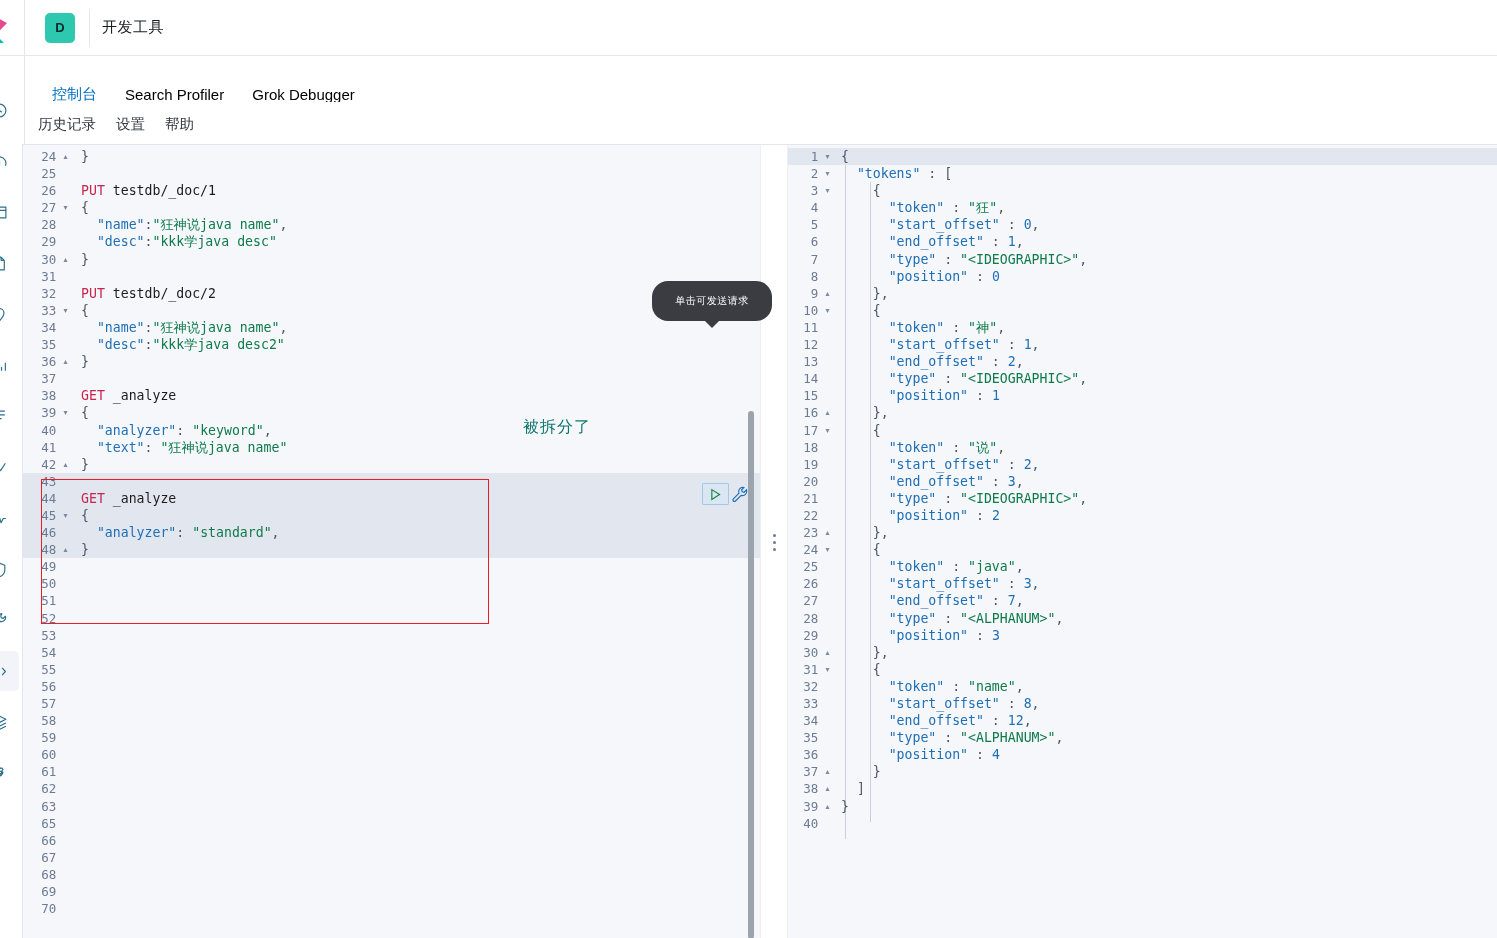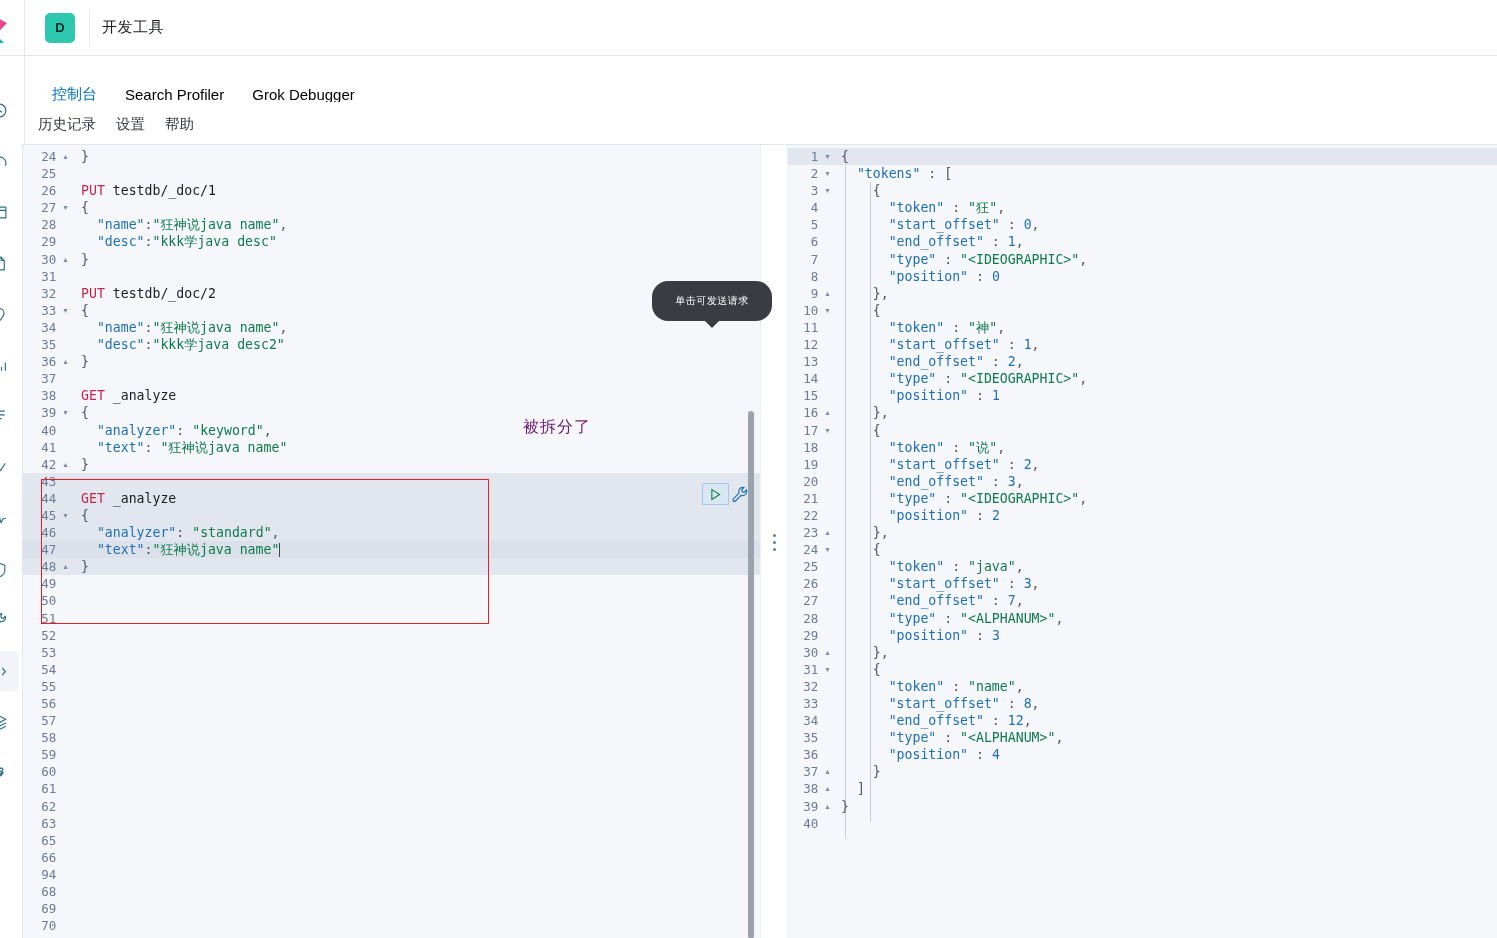--- a/index.html
+++ b/index.html
@@ -109,21 +109,21 @@
     vertical-align:-3px; margin-left:0px;
   }
 
   
   .anno-box {
     position:absolute; left:18px; top:334px; width:448px; height:145px;
     border:1.5px solid #ec1c24; pointer-events:none;
   }
   .anno-text {
     position:absolute; left:523px; top:417px;
-    font-size:16px; color:#701a75; letter-spacing:1px;
+    font-size:16px; color:#0f766e; letter-spacing:1px;
     font-family:"DejaVu Sans", sans-serif;
   }
 
   
   .actions { position:absolute; left:679px; top:338px; display:flex; align-items:center; }
   .play-btn {
     width:27px; height:22px; border:1px solid #a7c7e7; background:#d9e7f5;
     display:flex; align-items:center; justify-content:center; border-radius:1px;
   }
   .wrench { margin-left:3px; width:17px; height:17px; color:#1f6fb5; }
@@ -390,25 +390,20 @@
           <div class="ace-row row-hl">
             <span class="ln">45</span>
             <span class="fold">▾</span>
             <span class="code"><span class="p">{</span></span>
           </div>
           <div class="ace-row row-hl">
             <span class="ln">46</span>
             <span class="fold"></span>
             <span class="code"><span class="p">  </span><span class="k">"analyzer"</span><span class="p">: </span><span class="s">"standard"</span><span class="p">,</span></span>
           </div>
-          <div class="ace-row row-hl-active">
-            <span class="ln">47</span>
-            <span class="fold"></span>
-            <span class="code"><span class="p">  </span><span class="k">"text"</span><span class="p">:</span><span class="s">"狂神说java name"</span><span class="caret"></span></span>
-          </div>
           <div class="ace-row row-hl">
             <span class="ln">48</span>
             <span class="fold">▴</span>
             <span class="code"><span class="p">}</span></span>
           </div>
           <div class="ace-row">
             <span class="ln">49</span>
             <span class="fold"></span>
             <span class="code"></span>
           </div>
@@ -486,21 +481,21 @@
             <span class="ln">65</span>
             <span class="fold"></span>
             <span class="code"></span>
           </div>
           <div class="ace-row">
             <span class="ln">66</span>
             <span class="fold"></span>
             <span class="code"></span>
           </div>
           <div class="ace-row">
-            <span class="ln">94</span>
+            <span class="ln">67</span>
             <span class="fold"></span>
             <span class="code"></span>
           </div>
           <div class="ace-row">
             <span class="ln">68</span>
             <span class="fold"></span>
             <span class="code"></span>
           </div>
           <div class="ace-row">
             <span class="ln">69</span>

